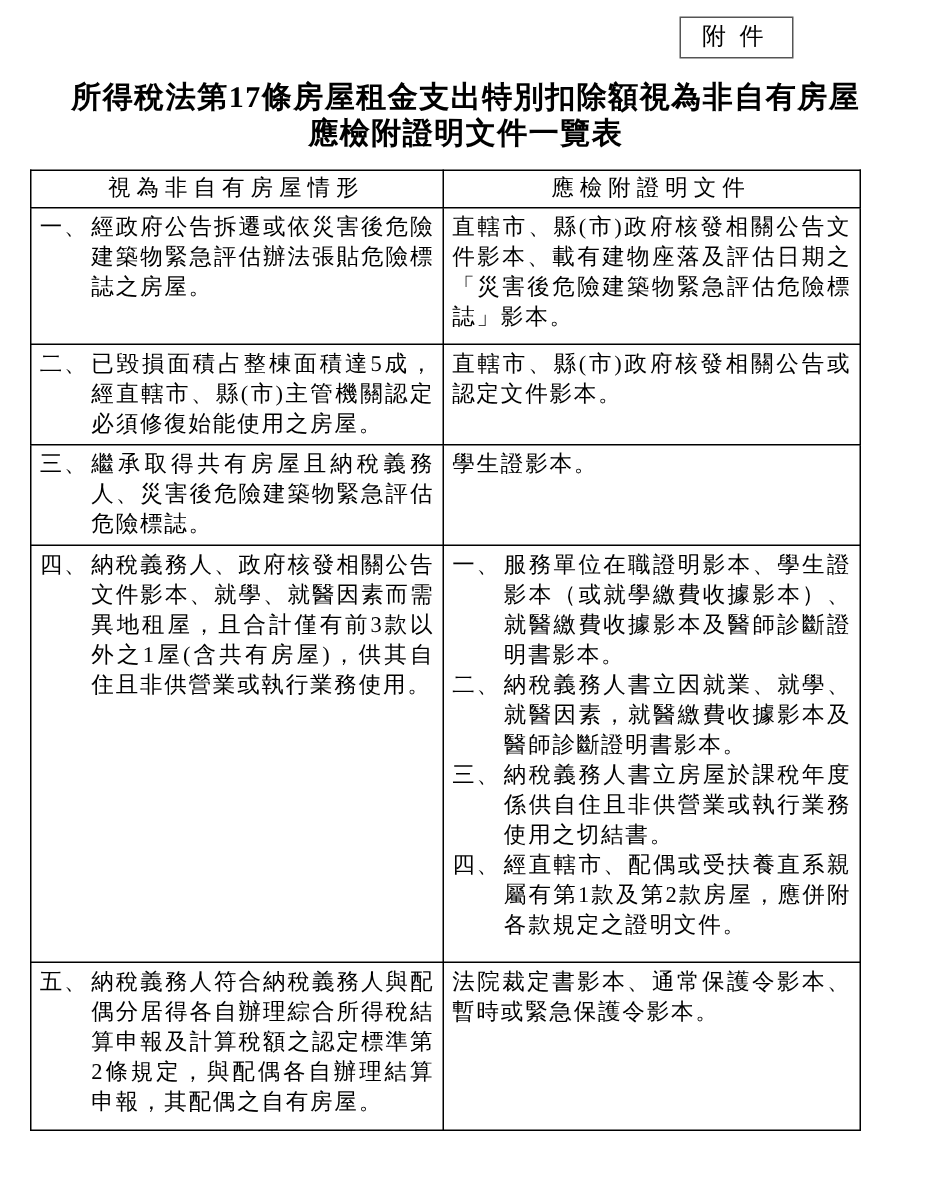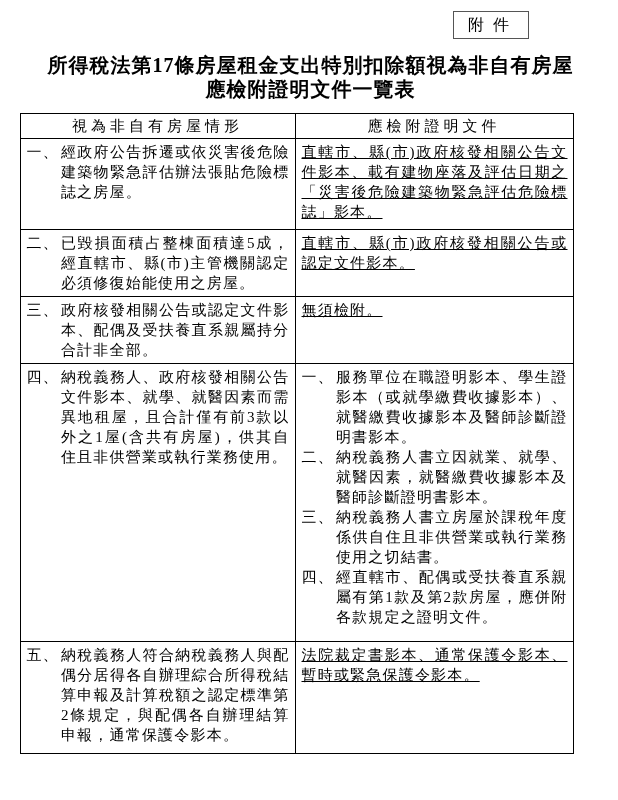--- a/index.html
+++ b/index.html
@@ -78,21 +78,20 @@
   .item .num {
     flex: 0 0 auto;
     white-space: nowrap;
     padding-right: 2px;
   }
   .item .txt {
     flex: 1 1 auto;
   }
   .plain-txt {
     text-align: justify;
-    text-decoration: underline;
   }
 </style>
 </head>
 <body>
 
 <div class="page">
 
   <div class="attachment-box">
     <span>附件</span>
   </div>
@@ -136,25 +135,25 @@
         </td>
         <td>
           <div class="plain-txt">直轄市、縣(市)政府核發相關公告或認定文件影本。</div>
         </td>
       </tr>
 
       <tr class="row-3">
         <td>
           <div class="item">
             <span class="num">三、</span>
-            <div class="txt">政府核發相關公告或認定文件影本、配偶及受扶養直系親屬持分合計非全部。</div>
+            <div class="txt">繼承取得共有房屋且納稅義務人、災害後危險建築物緊急評估危險標誌。</div>
           </div>
         </td>
         <td>
-          <div class="plain-txt">無須檢附。</div>
+          <div class="plain-txt">學生證影本。</div>
         </td>
       </tr>
 
       <tr class="row-4">
         <td>
           <div class="item">
             <span class="num">四、</span>
             <div class="txt">納稅義務人、政府核發相關公告文件影本、就學、就醫因素而需異地租屋，且合計僅有前3款以外之1屋(含共有房屋)，供其自住且非供營業或執行業務使用。</div>
           </div>
         </td>
@@ -175,21 +174,21 @@
             <span class="num">四、</span>
             <div class="txt">經直轄市、配偶或受扶養直系親屬有第1款及第2款房屋，應併附各款規定之證明文件。</div>
           </div>
         </td>
       </tr>
 
       <tr class="row-5">
         <td>
           <div class="item">
             <span class="num">五、</span>
-            <div class="txt">納稅義務人符合納稅義務人與配偶分居得各自辦理綜合所得稅結算申報及計算稅額之認定標準第2條規定，與配偶各自辦理結算申報，通常保護令影本。</div>
+            <div class="txt">納稅義務人符合納稅義務人與配偶分居得各自辦理綜合所得稅結算申報及計算稅額之認定標準第2條規定，與配偶各自辦理結算申報，其配偶之自有房屋。</div>
           </div>
         </td>
         <td>
           <div class="plain-txt">法院裁定書影本、通常保護令影本、暫時或緊急保護令影本。</div>
         </td>
       </tr>
 
     </tbody>
   </table>
 

